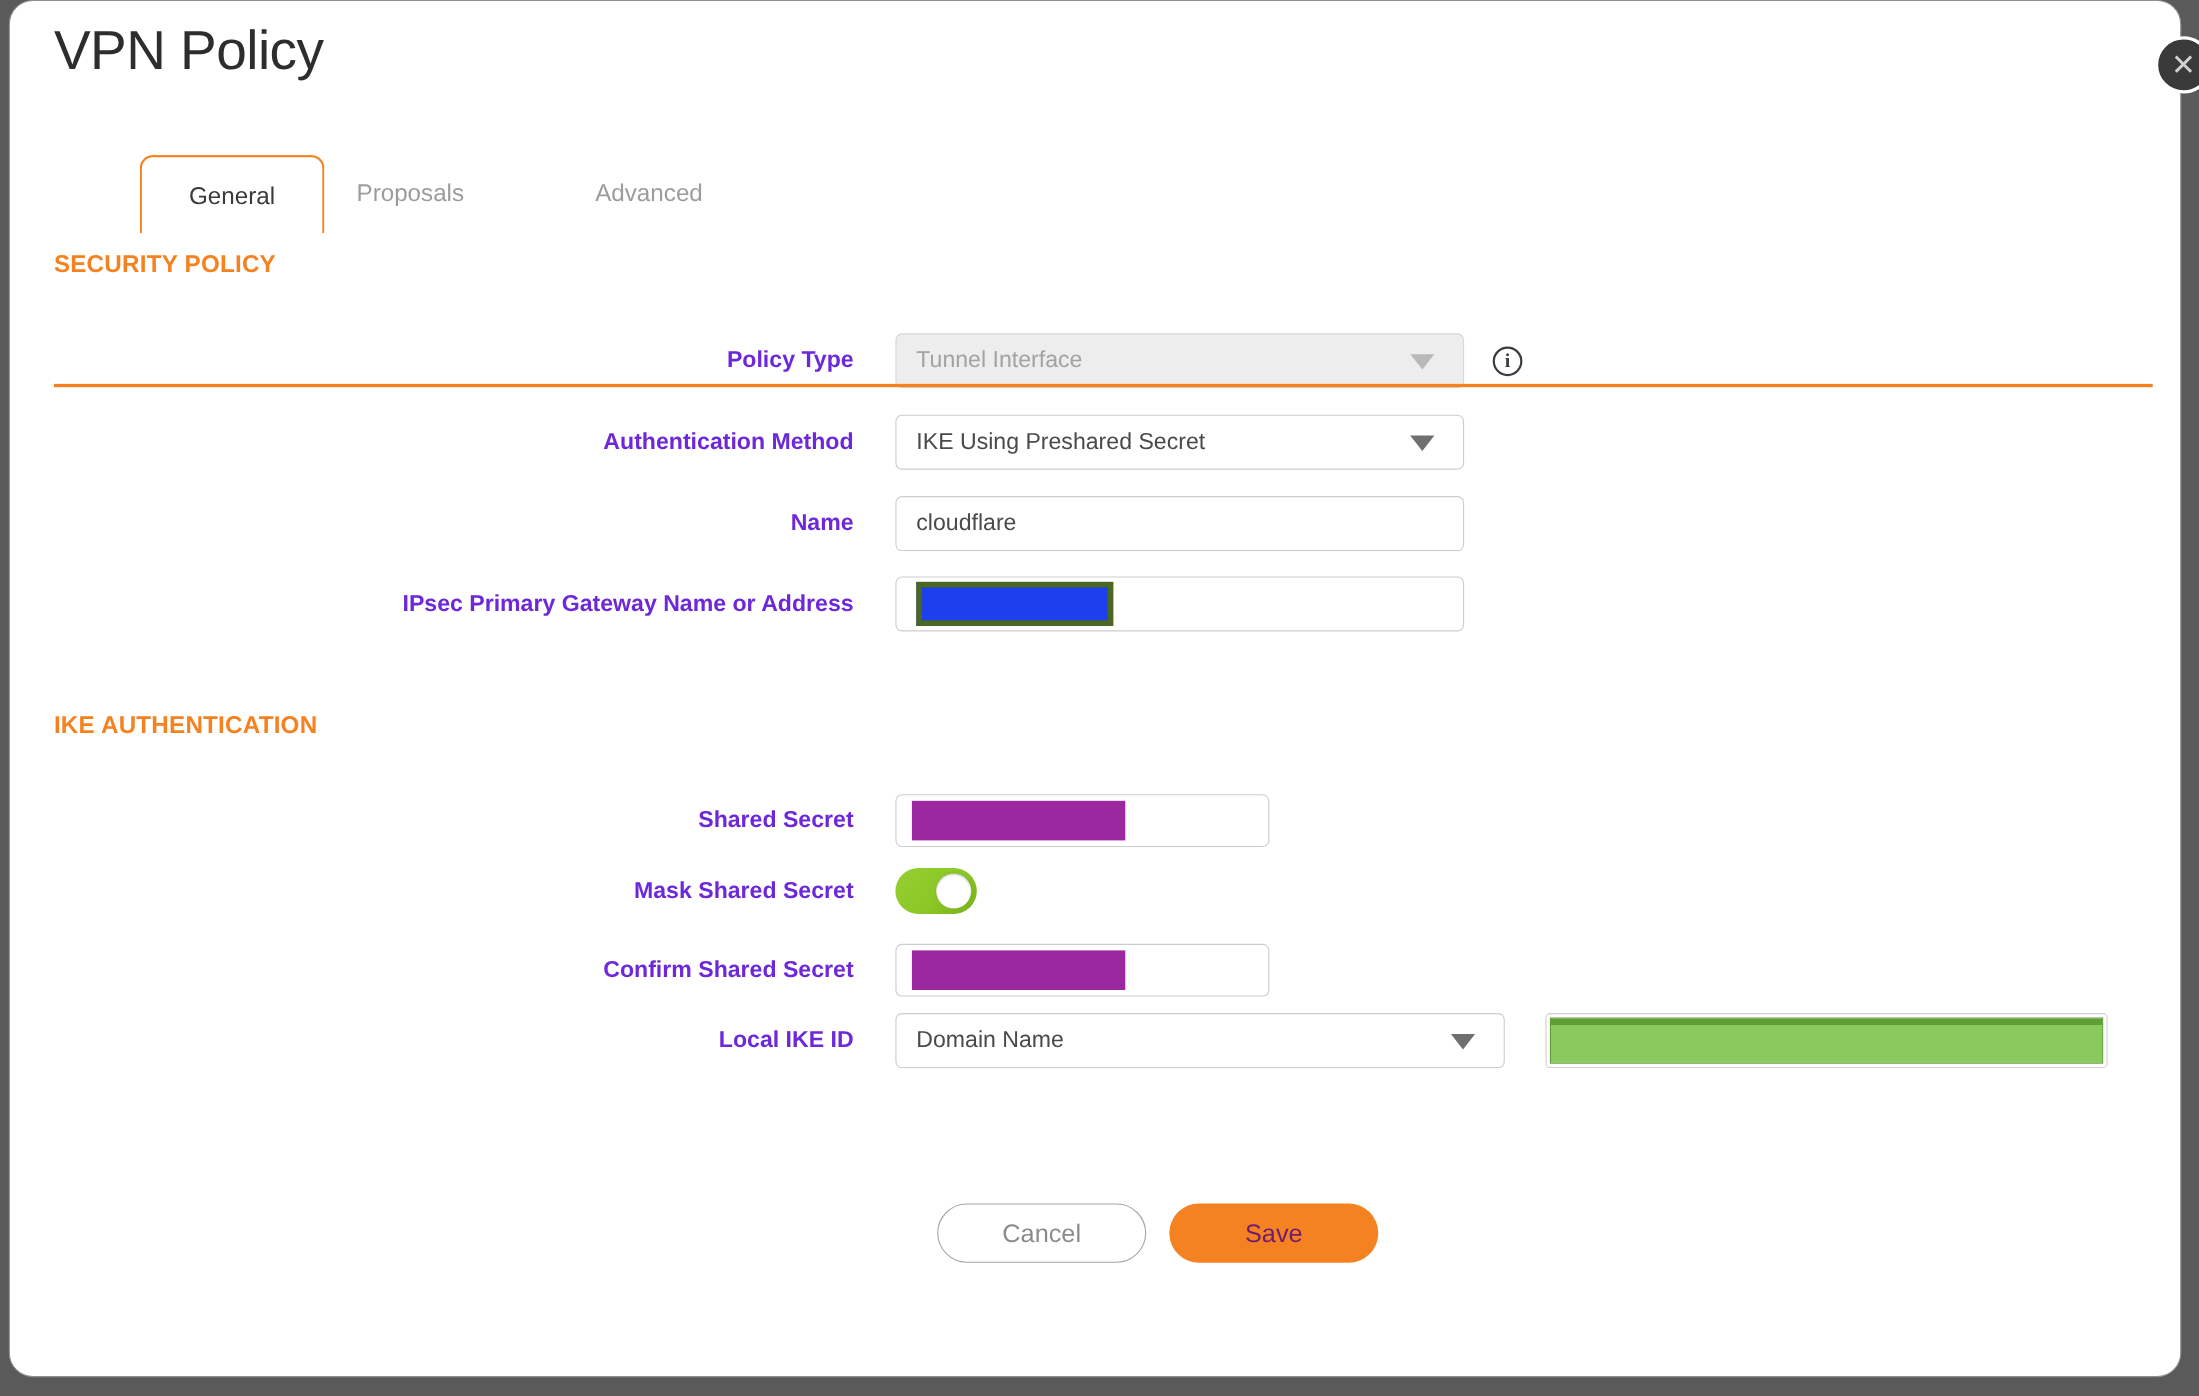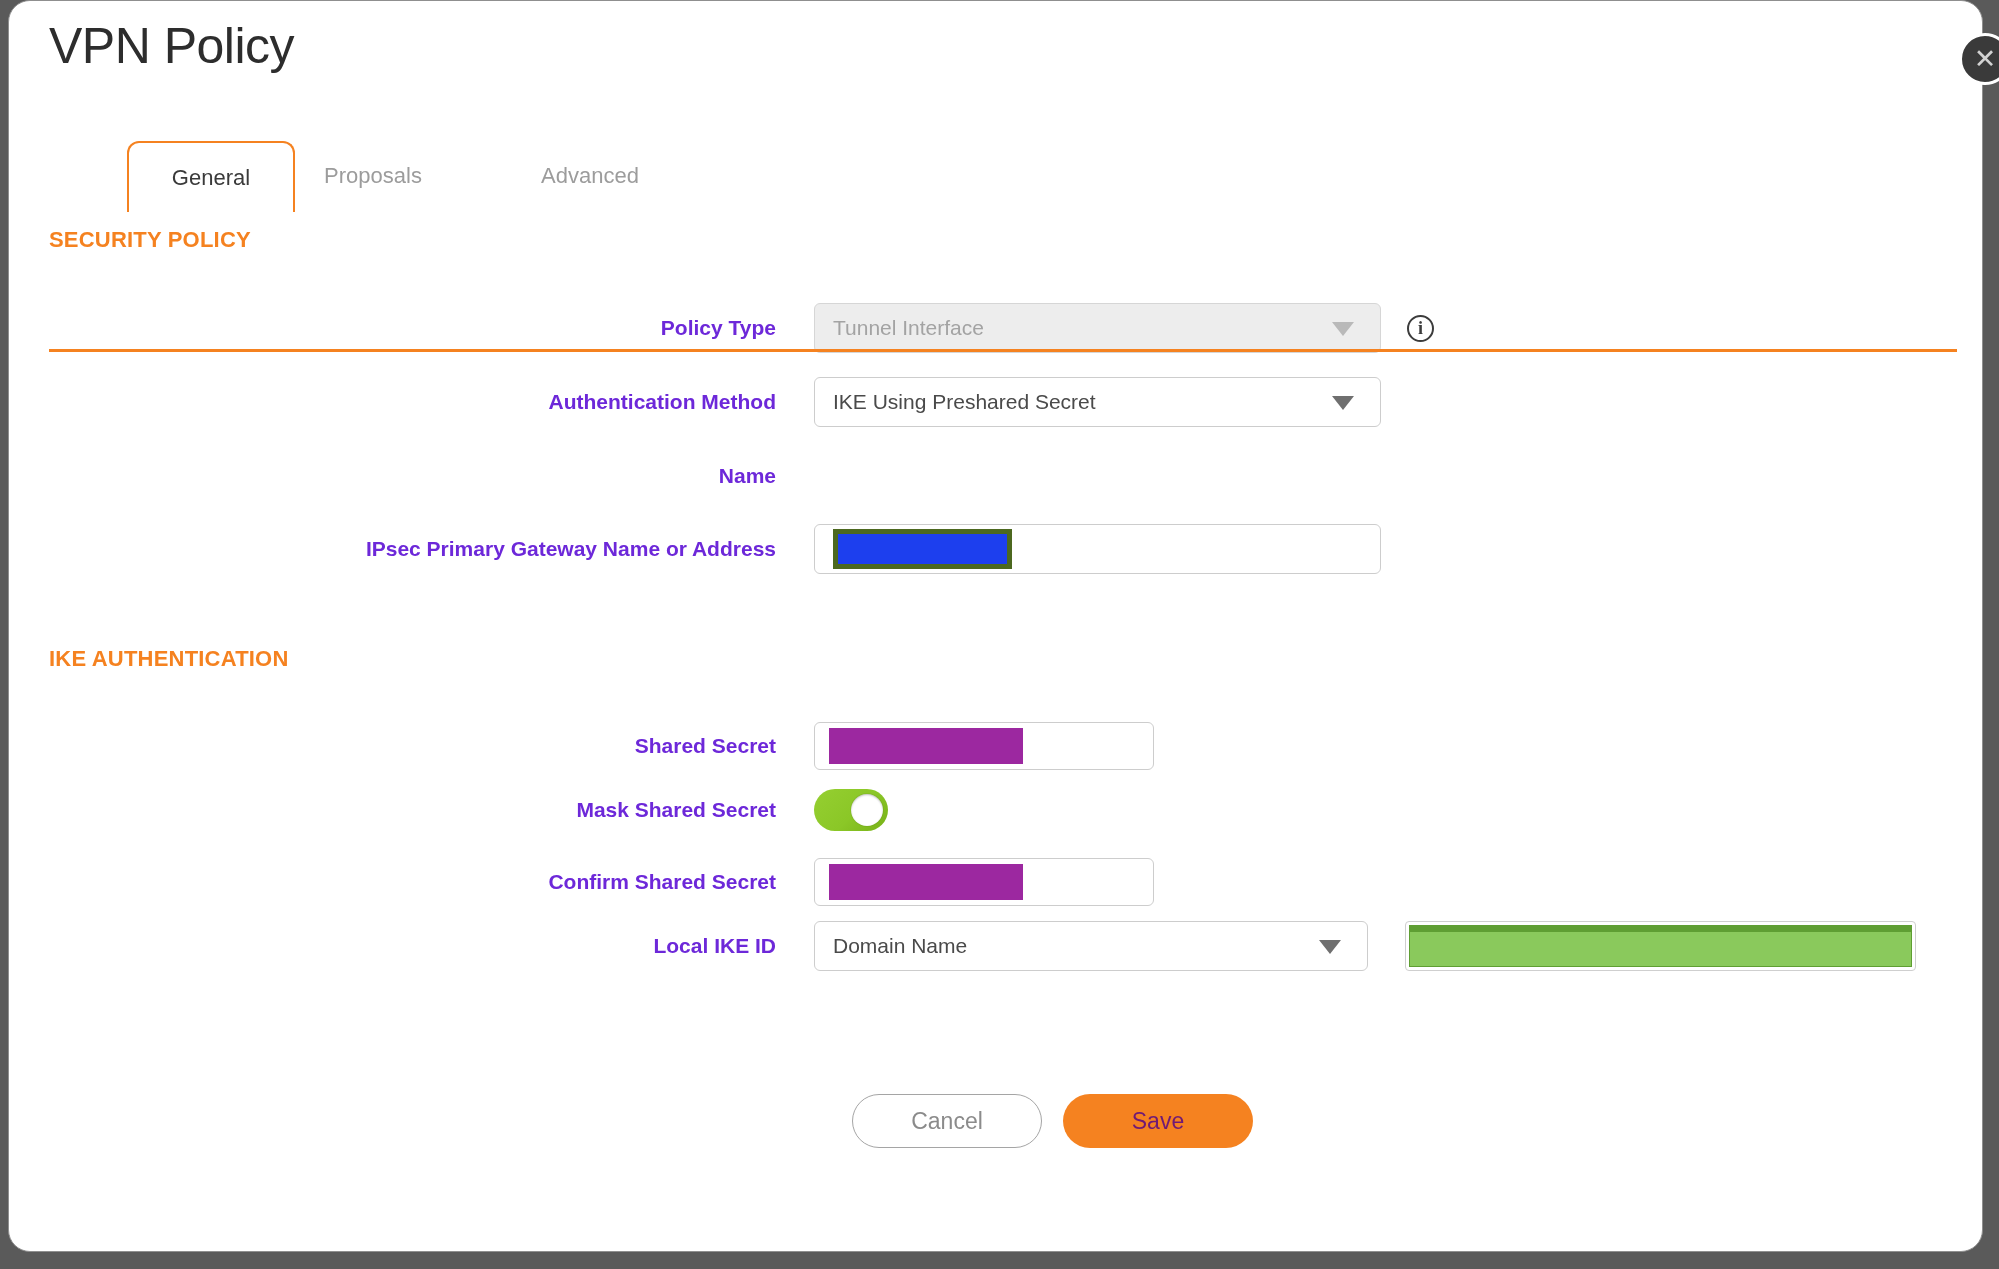--- a/index.html
+++ b/index.html
@@ -68,21 +68,21 @@
   .r-like  { top:919px; height:52px; }
   .r-pike  { top:1003px; height:52px; }
   .r-btns  { top:1092px; height:56px; left:843px; }
 
   .field{
     position:relative; height:50px; background:#ffffff;
     border:1px solid #cdcdcd; border-radius:6px;
     display:flex; align-items:center; padding-left:18px;
     font-size:21px; color:#4a4a4a;
   }
-  .w-main{ width:567px; }
+  .w-main{ width:517px; }
   .w-ike{ width:554px; }
   .w-secret{ width:340px; height:48px; padding-left:14px; }
   .field.disabled{ background:#ededed; border-color:#d6d6d6; color:#a3a3a3; }
 
   .tri{
     position:absolute; right:26px; top:50%; margin-top:-6px;
     width:0; height:0;
     border-left:11px solid transparent; border-right:11px solid transparent;
     border-top:14px solid #6f6f6f;
   }
@@ -168,20 +168,23 @@
     <div class="row r-auth">
       <div class="lbl">Authentication Method</div>
       <div class="field w-main">
         <span>IKE Using Preshared Secret</span>
         <span class="tri"></span>
       </div>
     </div>
 
     <div class="row r-name">
       <div class="lbl">Name</div>
+      <div class="field w-main">
+        <span>cloudflare</span>
+      </div>
     </div>
 
     <div class="row r-gw">
       <div class="lbl">IPsec Primary Gateway Name or Address</div>
       <div class="field w-main">
         <div class="redact-gw"></div>
       </div>
     </div>
 
     <div class="section-title s2">IKE AUTHENTICATION</div>

